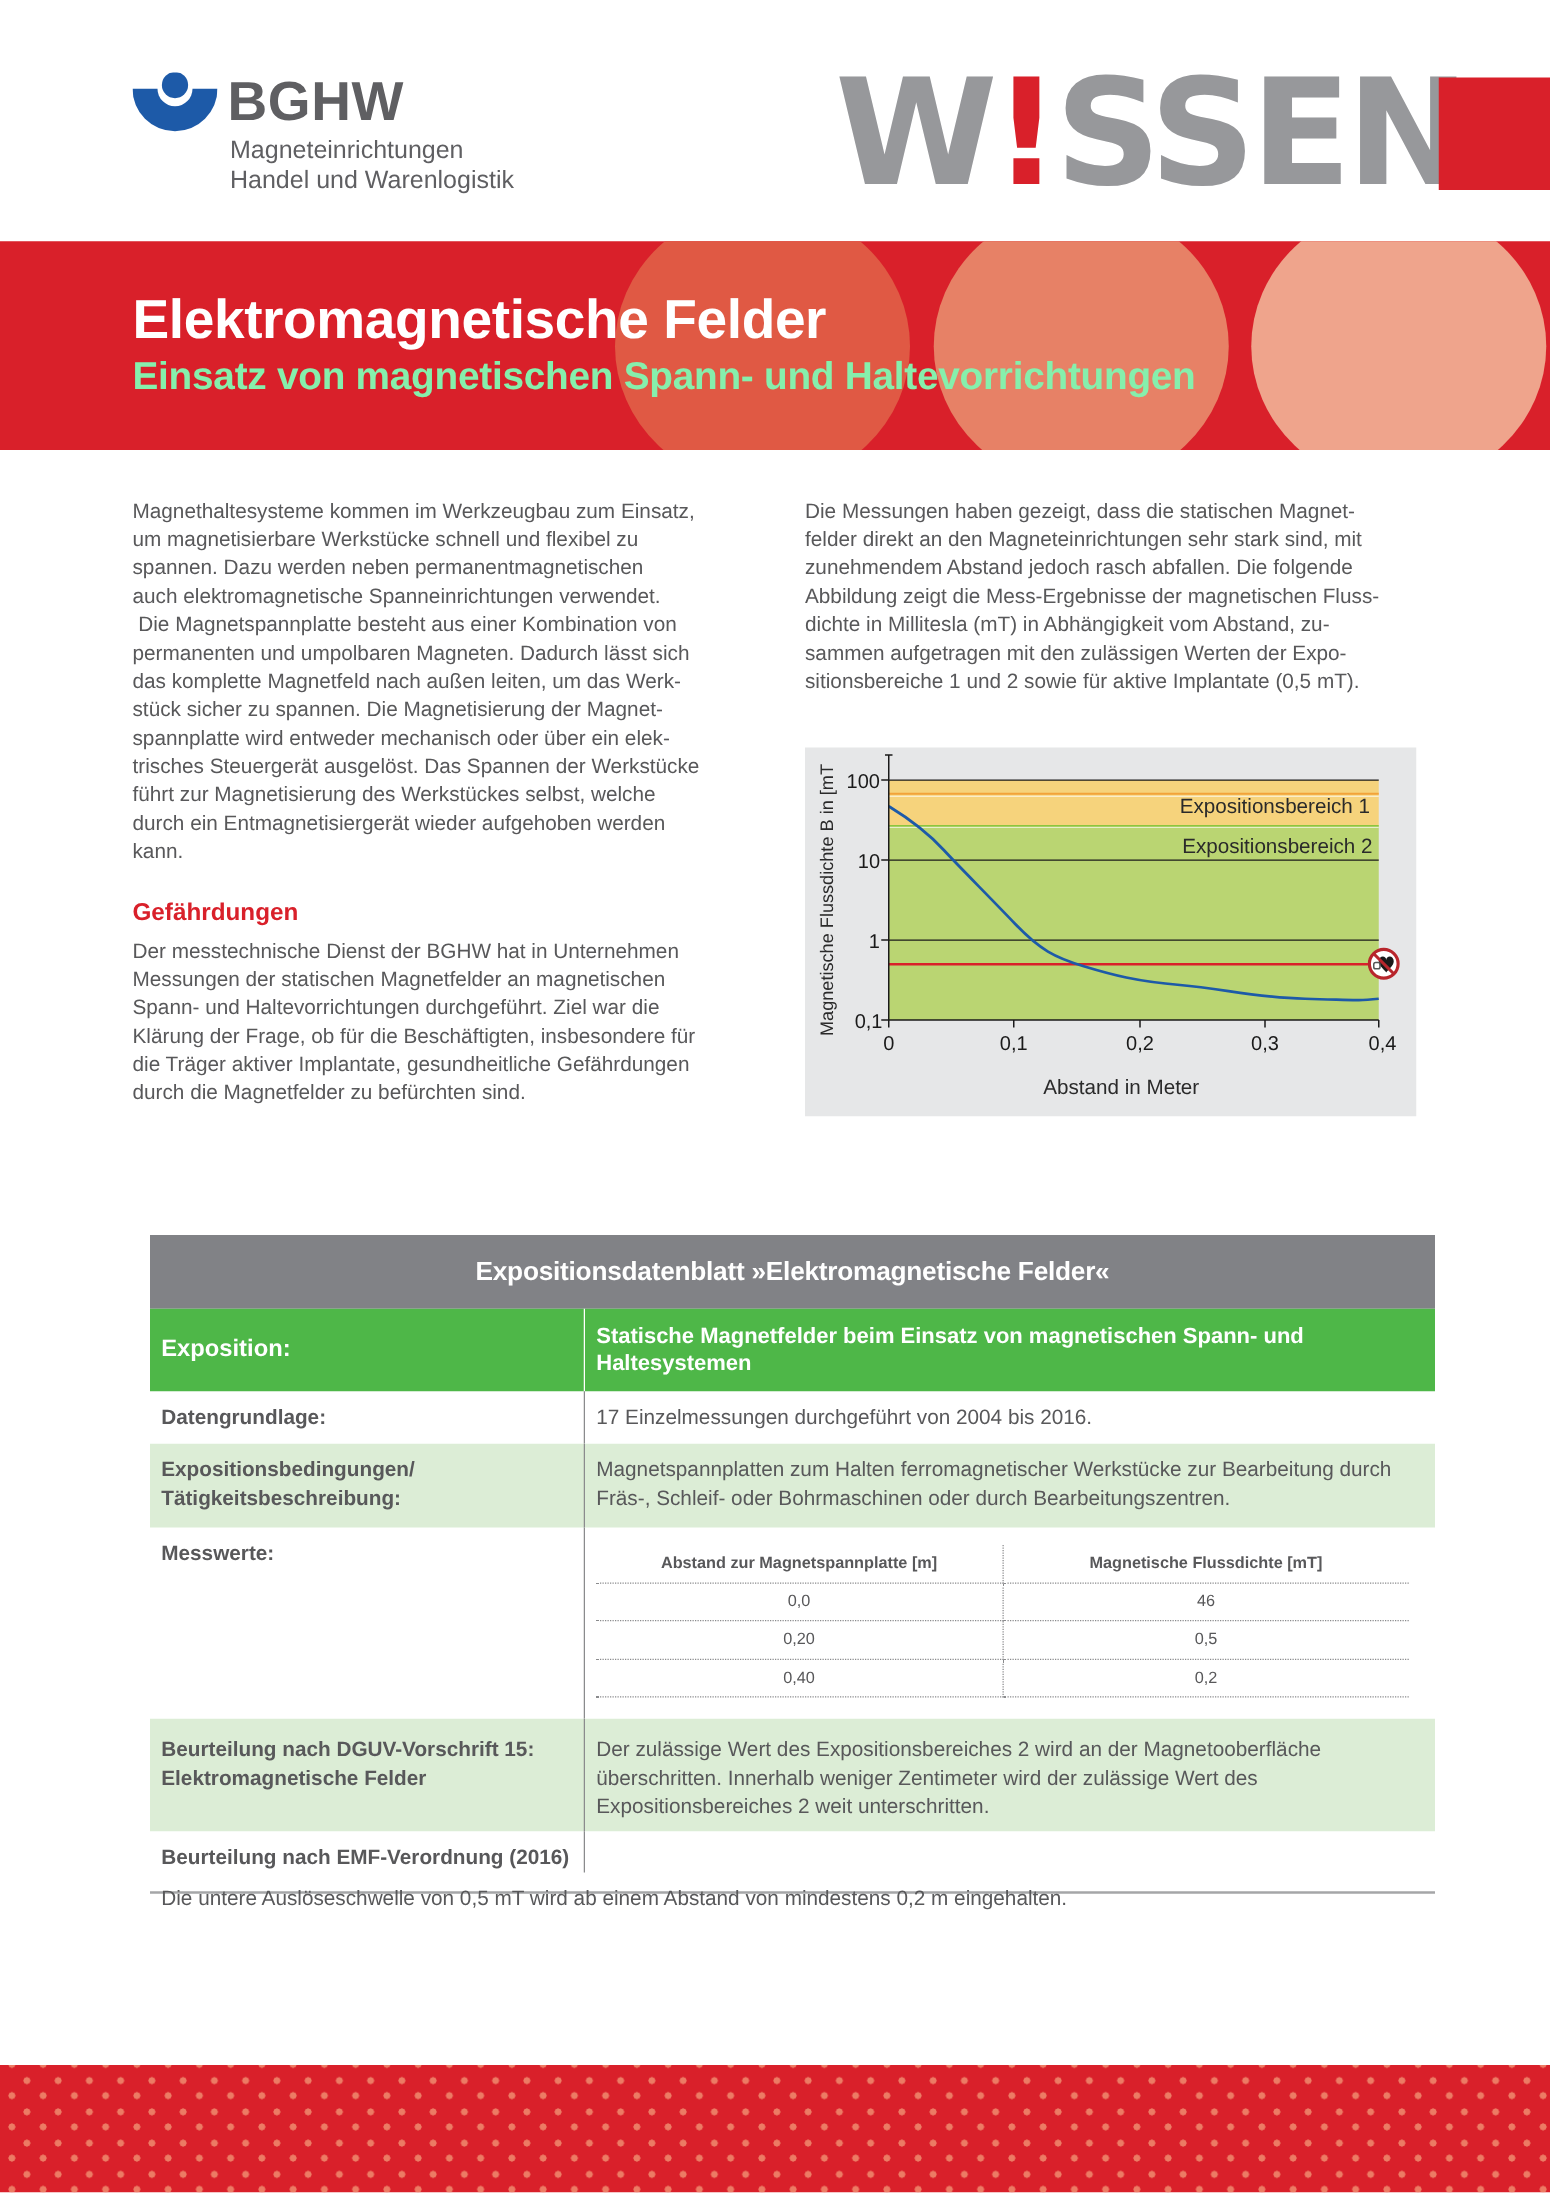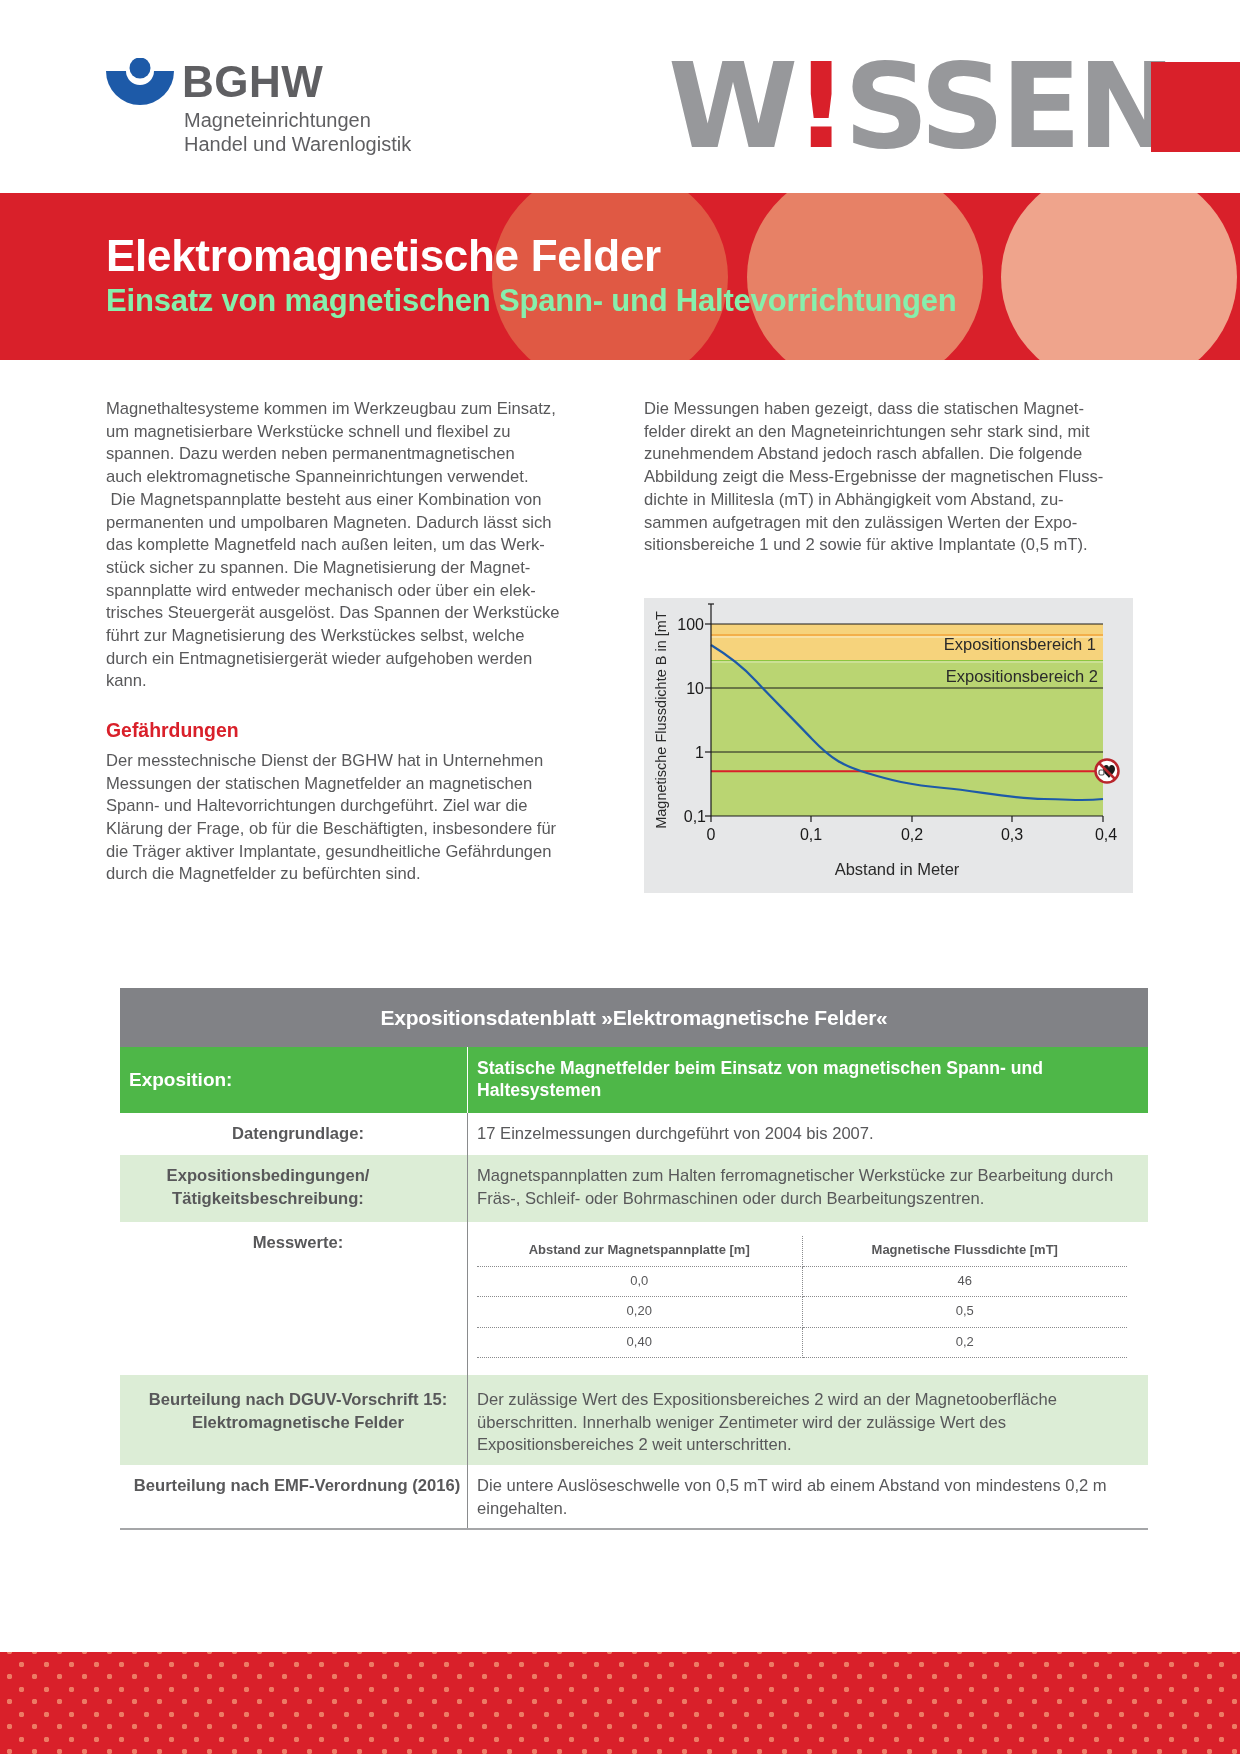--- a/index.html
+++ b/index.html
@@ -35,32 +35,32 @@
   .section-head { color: #d9202a; font-weight: bold; margin-top: 26px; margin-bottom: 8px; }
 
   
   .chart-box { position: absolute; left: 644px; top: 598px; width: 489px; height: 295px; background: #e6e7e8; }
   .chart-box svg { position: absolute; left: 0; top: 0; }
 
   
   .tbl { position: absolute; left: 120px; top: 988px; width: 1028px; font-family: "Liberation Sans", sans-serif; }
   .tbl-head { height: 59px; background: #818286; color: #ffffff; font-weight: bold; font-size: 21px; display: flex; align-items: center; justify-content: center; letter-spacing: -0.2px; }
   .row { display: flex; position: relative; }
-  .row .lab { width: 348px; padding: 10px 0 0 9px; font-weight: bold; font-size: 16.6px; line-height: 22.7px; color: #58585a; border-right: 1.5px solid #8a8b8d; text-align: center; }
+  .row .lab { width: 348px; padding: 10px 0 0 9px; font-weight: bold; font-size: 16.6px; line-height: 22.7px; color: #58585a; border-right: 1.5px solid #8a8b8d; }
   .row .val { flex: 1; padding: 10px 20px 0 9px; font-size: 16.6px; line-height: 22.7px; color: #58585a; }
   .row.exp { background: #4eb748; height: 66px; }
   .row.exp .lab, .row.exp .val { color: #ffffff; font-weight: bold; border-right-color: #ffffff; }
   .row.exp .lab { font-size: 19px; display: flex; align-items: center; padding-top: 0; }
   .row.exp .val { font-size: 17.6px; line-height: 22px; padding-top: 10px; }
   .row.light { background: #dcedd6; }
   .r-daten { height: 42px; }
   .r-cond { height: 67px; }
   .r-mess { height: 153px; }
   .r-dguv { height: 90px; }
-  .r-emf { height: 65px; border-bottom: 2px solid #a5a6a8; }
+  .r-emf { height: 50px; border-bottom: 2px solid #a5a6a8; flex-direction: column; }
 
   .mess-table { margin-top: 4px; width: 650px; border-collapse: collapse; font-size: 13px; }
   .mess-table th { font-weight: bold; color: #58585a; height: 30px; text-align: center; border-bottom: 1px dotted #8a8b8d; }
   .mess-table td { text-align: center; height: 30.5px; border-bottom: 1px dotted #8a8b8d; color: #58585a; }
   .mess-table th:first-child, .mess-table td:first-child { border-right: 1px dotted #8a8b8d; width: 325px; }
 
   
   .footer { position: absolute; left: 0; top: 1652px; width: 1240px; height: 102px; background-color: #d9202a;
     background-image:
       radial-gradient(circle, #ec7b64 2.6px, transparent 3px),
@@ -203,21 +203,21 @@
 <div class="tbl">
   <div class="tbl-head">Expositionsdatenblatt »Elektromagnetische Felder«</div>
 
   <div class="row exp">
     <div class="lab">Exposition:</div>
     <div class="val">Statische Magnetfelder beim Einsatz von magnetischen Spann- und Haltesystemen</div>
   </div>
 
   <div class="row r-daten">
     <div class="lab">Datengrundlage:</div>
-    <div class="val">17 Einzelmessungen durchgeführt von 2004 bis 2007.</div>
+    <div class="val">17 Einzelmessungen durchgeführt von 2004 bis 2016.</div>
   </div>
 
   <div class="row light r-cond">
     <div class="lab" style="padding-right:60px">Expositionsbedingungen/ Tätigkeitsbeschreibung:</div>
     <div class="val">Magnetspannplatten zum Halten ferromagnetischer Werkstücke zur Bearbeitung durch Fräs-, Schleif- oder Bohrmaschinen oder durch Bearbeitungszentren.</div>
   </div>
 
   <div class="row r-mess">
     <div class="lab">Messwerte:</div>
     <div class="val">

